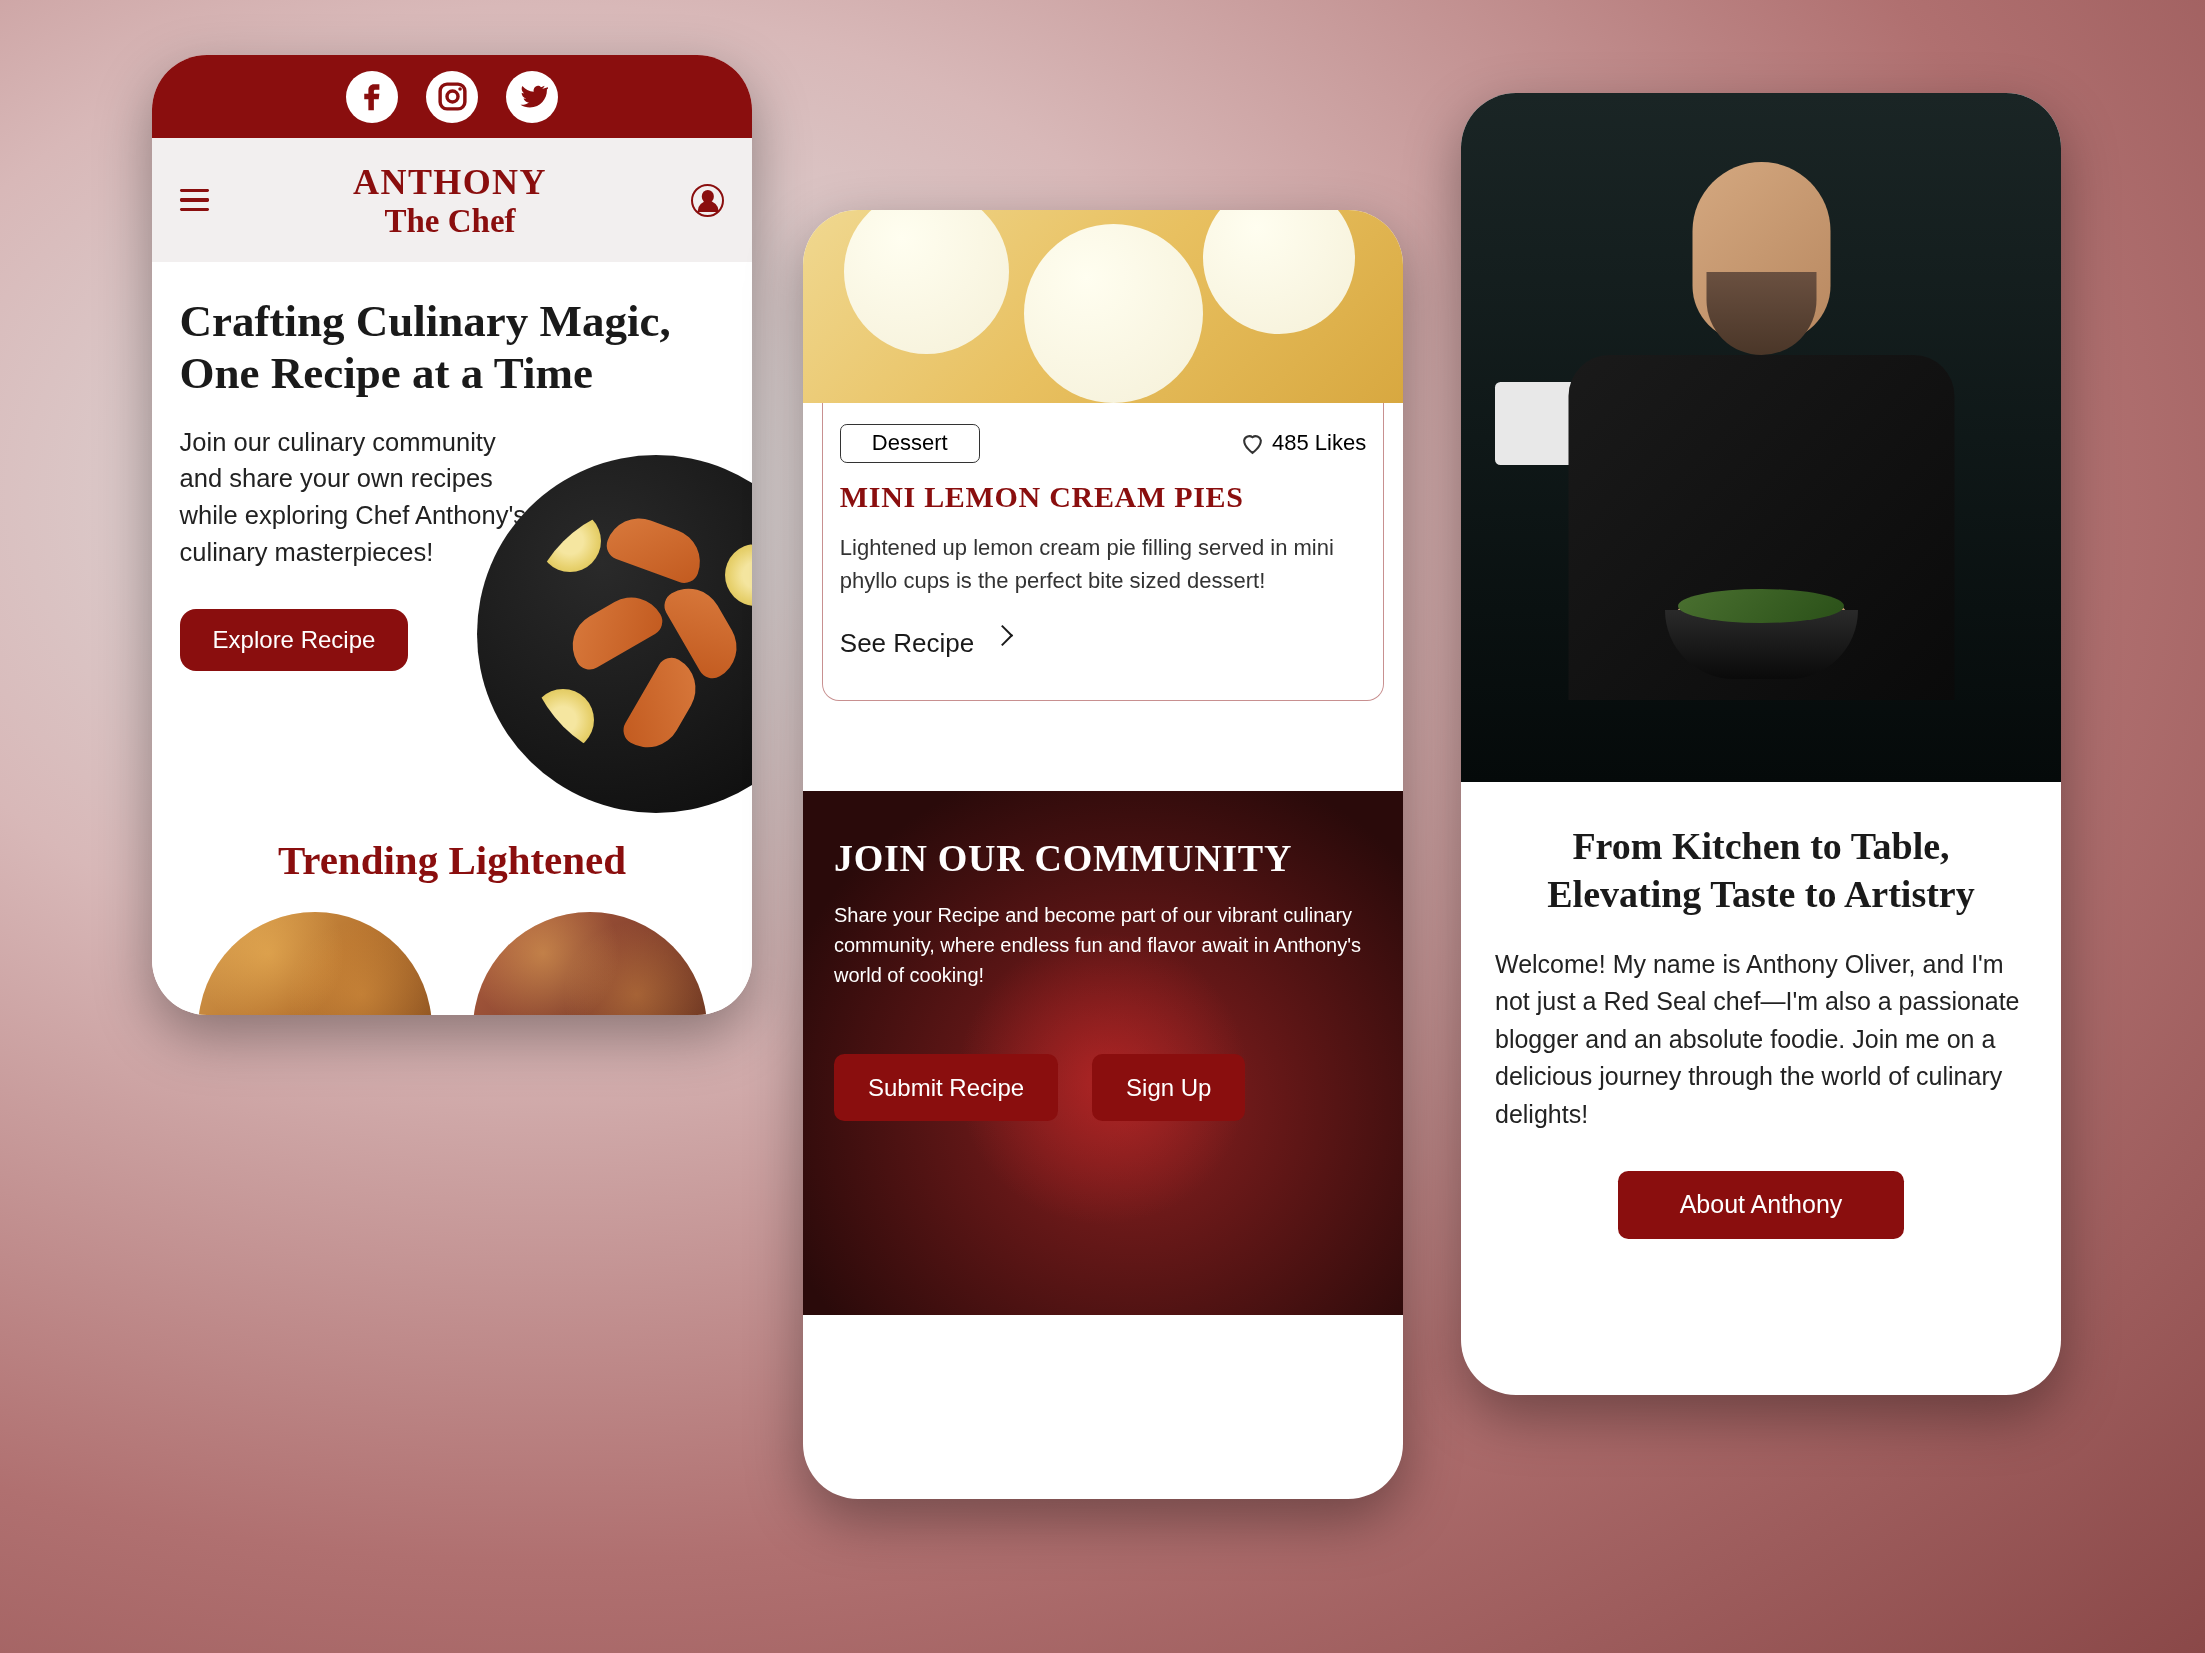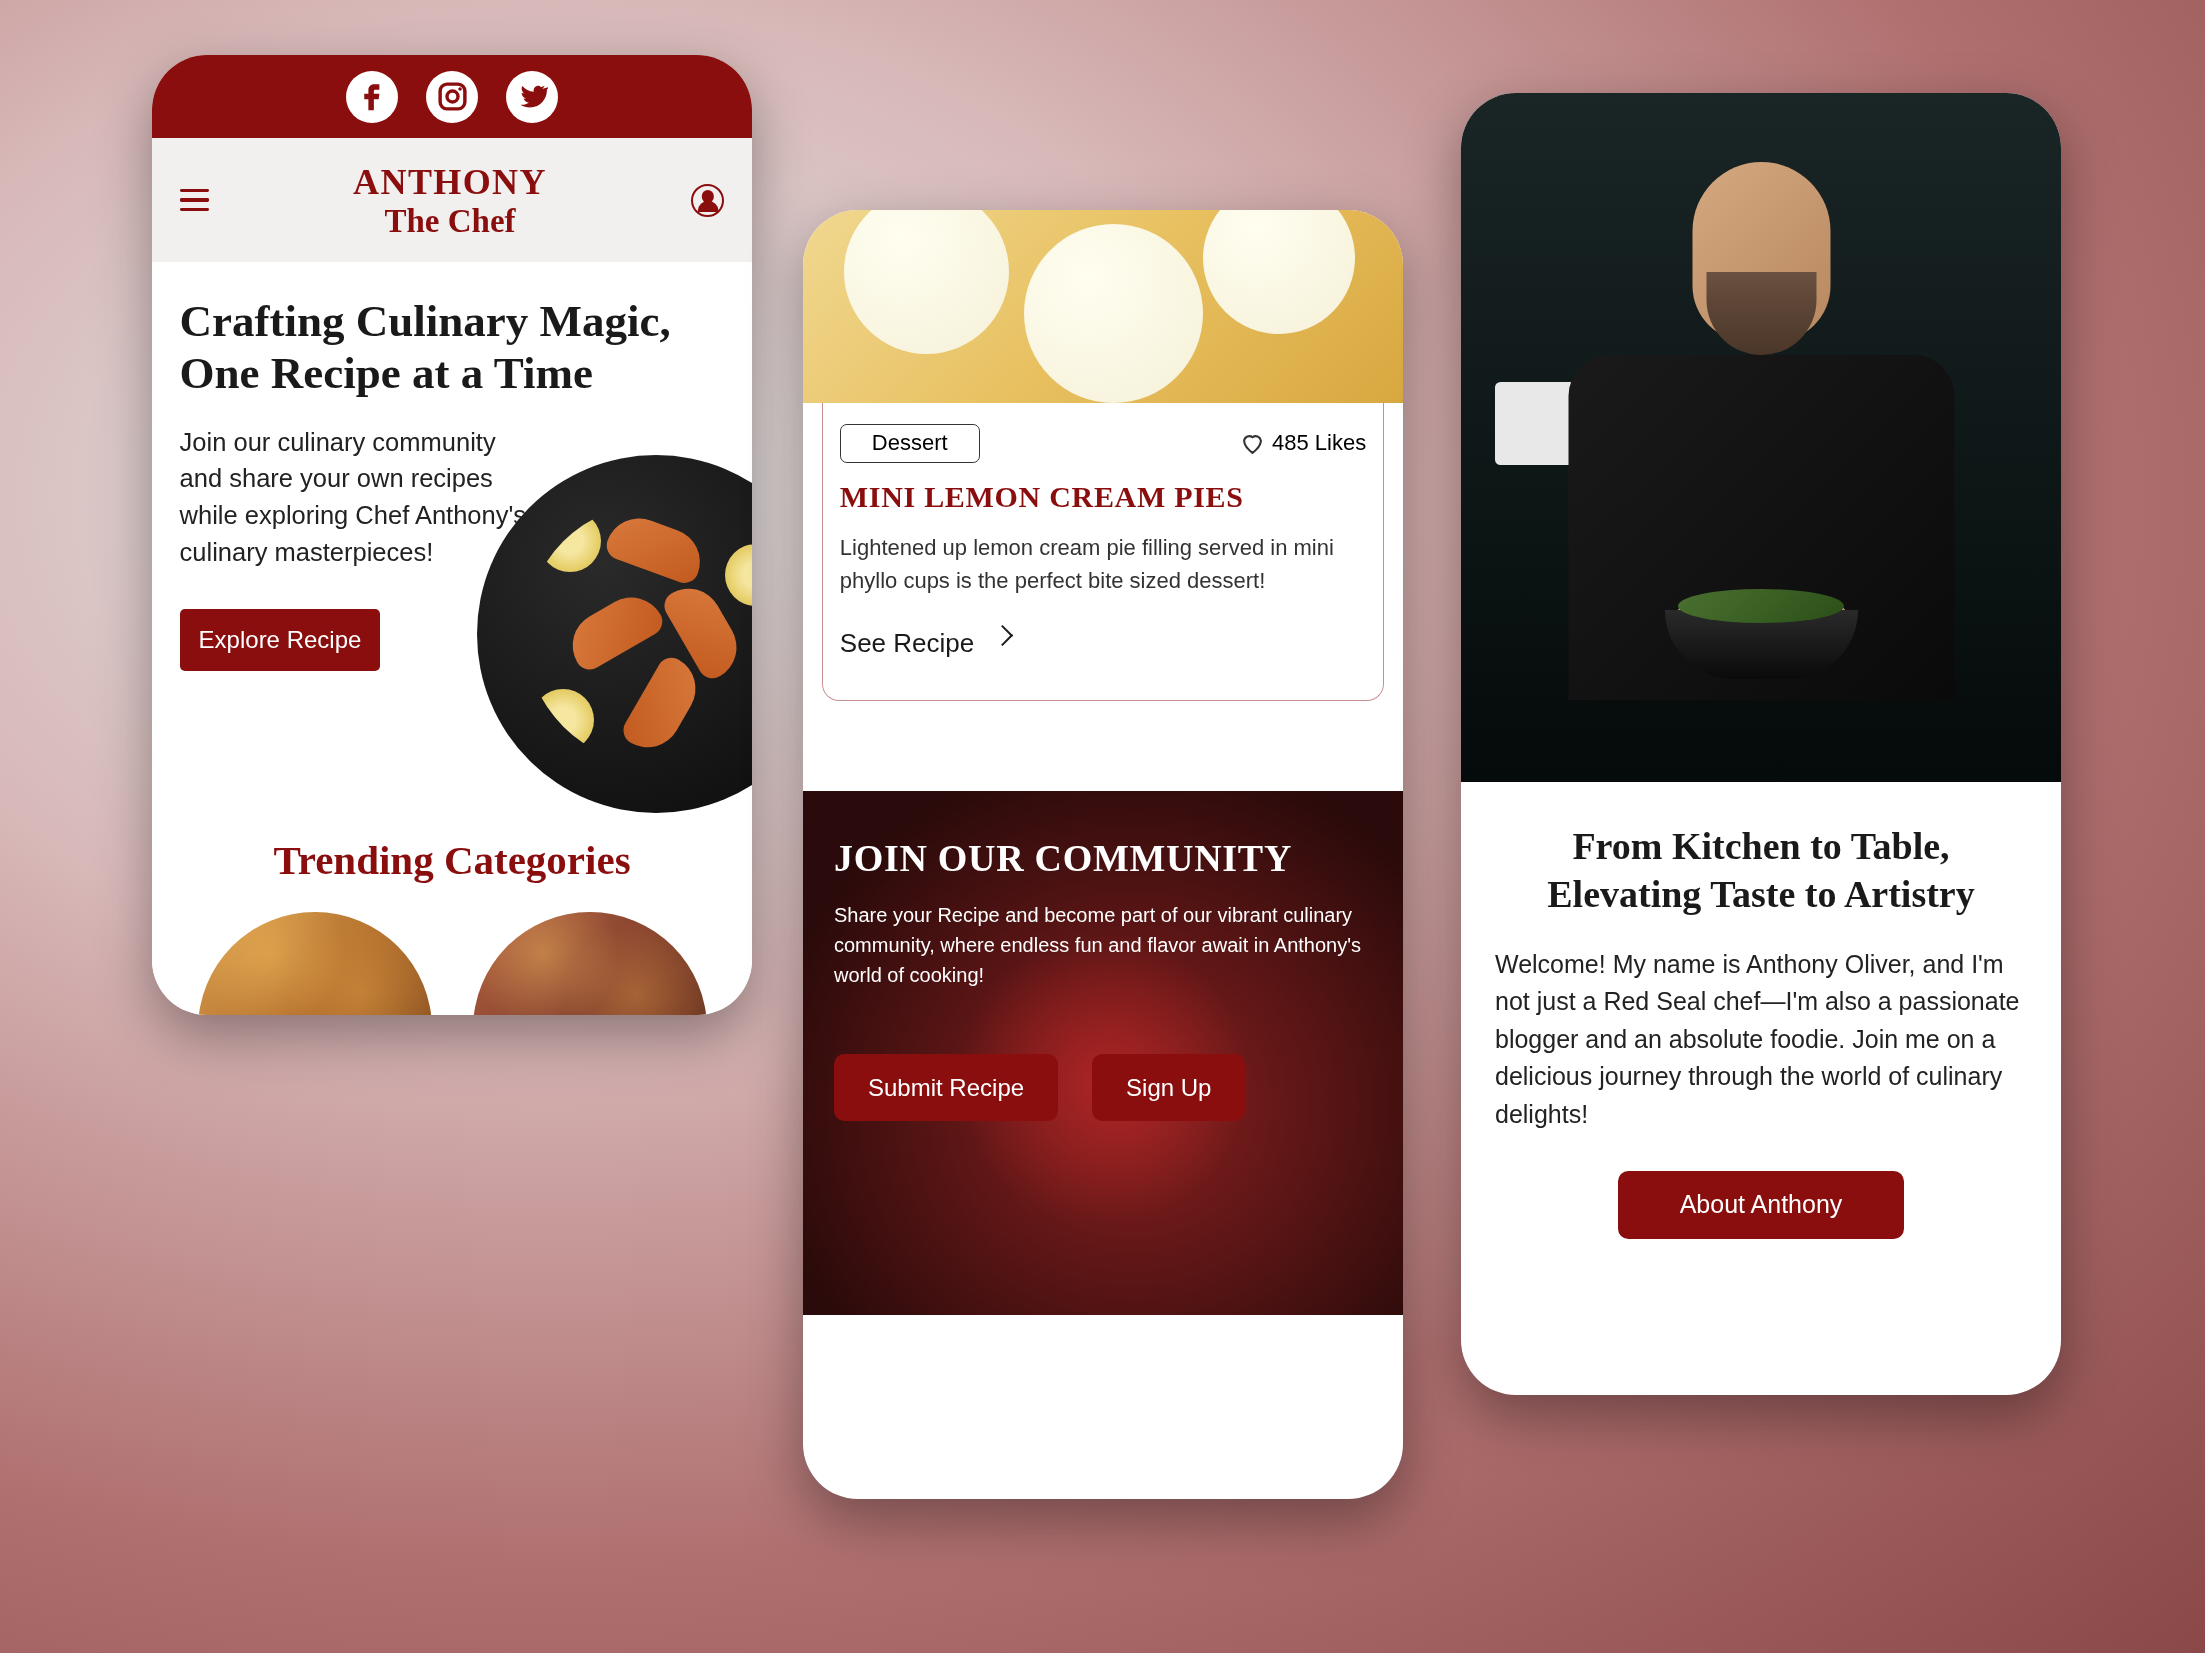--- a/index.html
+++ b/index.html
@@ -52,21 +52,21 @@
 .brand-bot { font-size: 33px; }
 .acct-icon { width: 33px; height: 33px; border: 2.8px solid #8a0e0e; border-radius: 50%; position: relative;}
 .acct-icon::before { content:''; position:absolute; width:12.4px; height:12.4px; border-radius:50%; background:#8a0e0e; top:4.8px; left:50%; transform:translateX(-50%);}
 .acct-icon::after { content:''; position:absolute; width:20.7px; height:10.3px; border-radius:10.3px 10.3px 0 0; background:#8a0e0e; bottom:2.8px; left:50%; transform:translateX(-50%);}
 
 .hero { padding: 34px 27.6px 0 27.6px; background:#fff; position:relative;}
 .hero-title { font-size: 45px; line-height: 1.15; font-weight: bold; color:#1a1a1a; margin-bottom: 24px; }
 .hero-body { font-size: 25.5px; font-family: Arial, sans-serif; line-height: 1.45; color:#222; max-width: 351px; margin-bottom: 38px;}
 .btn-primary {
   background: #8a0e0e; color:#fff; font-family: Arial, sans-serif;
-  padding: 17px 19px; border-radius: 5px; font-size: 24px; border:none; display:inline-block;
+  padding: 17px 33px; border-radius: 16px; font-size: 24px; border:none; display:inline-block;
 }
 .dish-img {
   position:absolute; right:-83px; top:193px; width:358px; height:358px; border-radius:50%;
   background: radial-gradient(circle at 35% 30%, #2a2a2a, #0a0a0a);
   display:flex; align-items:center; justify-content:center;
 }
 .dish-inner{ width:262px; height:262px; border-radius:50%; position:relative; overflow:hidden;}
 .shrimp{position:absolute; width:96px; height:48px; background:linear-gradient(135deg,#d97a3d,#c25a1f); border-radius:48px 48px 20.7px 20.7px; transform-origin:center;}
 .s1{top:20.7px;left:83px;transform:rotate(20deg);}
 .s2{top:103px;left:41px;transform:rotate(-30deg);}
@@ -170,21 +170,21 @@
           <div class="lemon l2"></div>
           <div class="lemon l3"></div>
         <div class="shrimp s1"></div>
           <div class="shrimp s2"></div>
           <div class="shrimp s3"></div>
           <div class="shrimp s4"></div>
       </div>
     </div>
   </div>
   <div class="trending-section">
-    <div class="trending-title">Trending Categories</div>
+    <div class="trending-title">Trending Lightened</div>
     <div class="cat-row">
       <div class="cat-circ cat1"></div>
       <div class="cat-circ cat2"></div>
     </div>
   </div>
 </div>
 
 <div class="phone phone-2">
   <div class="recipe-img">
     <div class="cream c1"></div>

